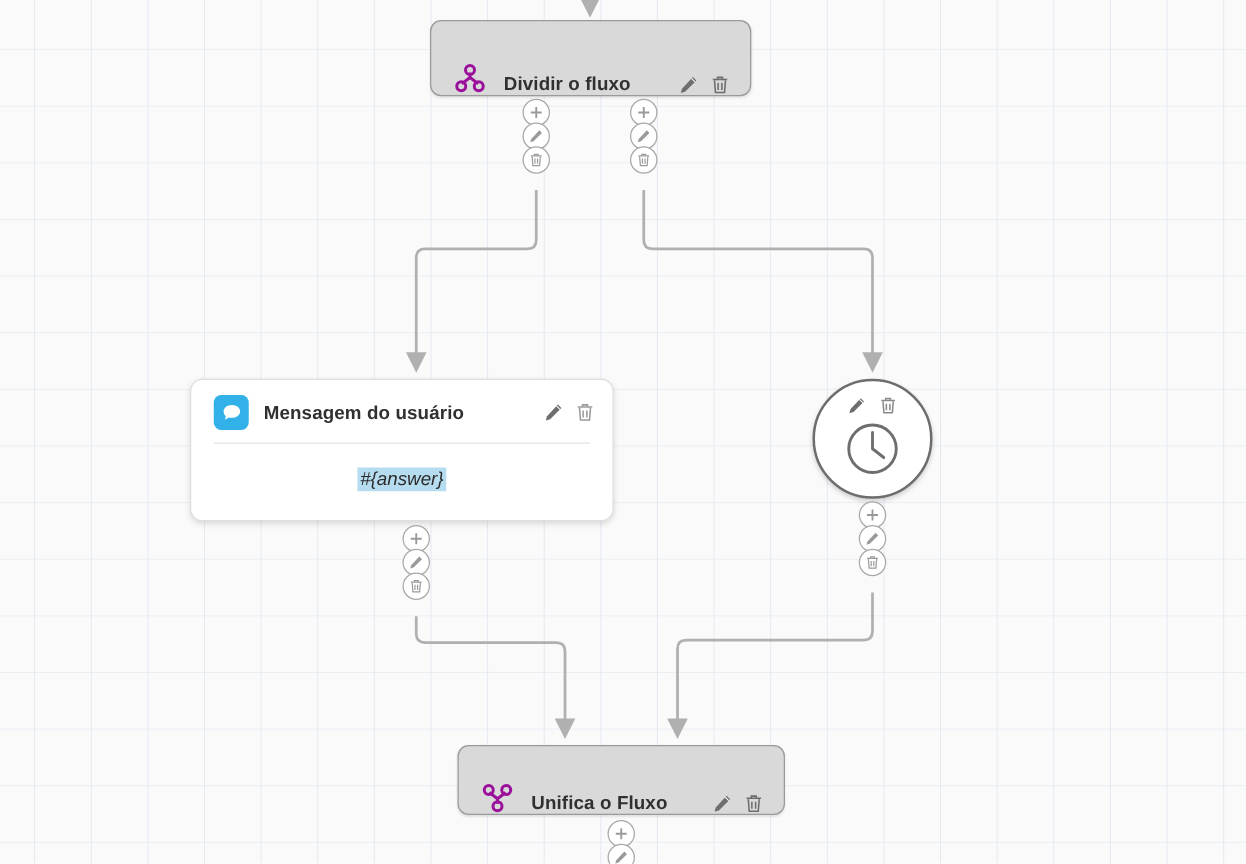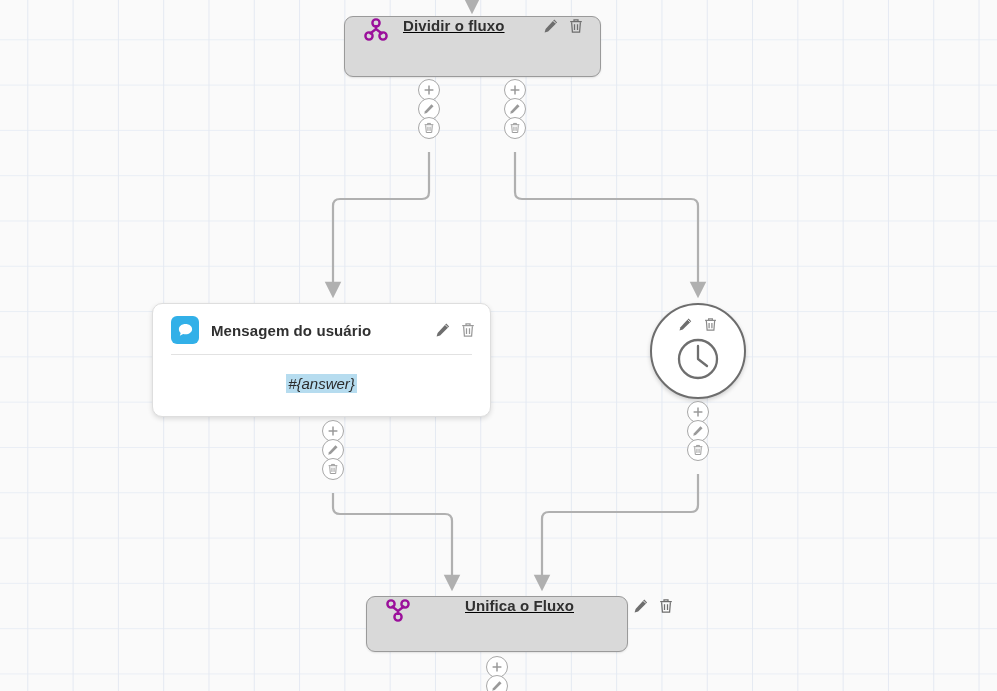--- a/index.html
+++ b/index.html
@@ -35,24 +35,23 @@
   .node {
     position: absolute;
     box-sizing: border-box;
   }
 
   .node-grey {
     background: #d9d9d9;
     border: 1px solid #9a9a9a;
     border-radius: 9px;
     display: flex;
-    align-items: flex-start;
-    padding: 0 16px 0 18px;
+    align-items: flex-end;
+    padding: 15px 16px 0 18px;
     box-shadow: 0 1px 2px rgba(0,0,0,0.10);
-    text-decoration: underline;
   }
 
   .node-title {
     font-size: 15px;
     font-weight: bold;
     color: #303030;
     letter-spacing: 0.1px;
     white-space: nowrap;
   }
 
@@ -383,21 +382,21 @@
         <g stroke="#9a9a9a" stroke-width="1.3" fill="none">
           <path d="M 2.2 3.6 L 13.8 3.6"></path>
           <path d="M 6 3.4 L 6 1.9 L 10 1.9 L 10 3.4"></path>
           <path d="M 3.6 4.3 L 4.4 14 L 11.6 14 L 12.4 4.3"></path>
           <path d="M 6.6 6.3 L 6.6 11.9 M 9.4 6.3 L 9.4 11.9"></path>
         </g>
       </svg>
     </span>
   </div>
 
-  <div class="node node-grey" style="left:366px; top:596px; width:262px; height:56px;gap:40px;">
+  <div class="node node-grey" style="left:366px; top:596px; width:262px; height:56px;">
     <span class="node-icon">
       <svg width="26" height="26" viewBox="0 0 26 26" xmlns="http://www.w3.org/2000/svg">
         <g stroke="#9b109b" stroke-width="2.3" fill="none">
           <path d="M 6.5 9 L 13 14 M 19.5 9 L 13 14 M 13 14 L 13 18"></path>
         </g>
         <circle cx="6" cy="7" r="3.6" fill="none" stroke="#9b109b" stroke-width="2.4"></circle>
         <circle cx="20" cy="7" r="3.6" fill="none" stroke="#9b109b" stroke-width="2.4"></circle>
         <circle cx="13" cy="20" r="3.6" fill="none" stroke="#9b109b" stroke-width="2.4"></circle>
       </svg>
     </span>

